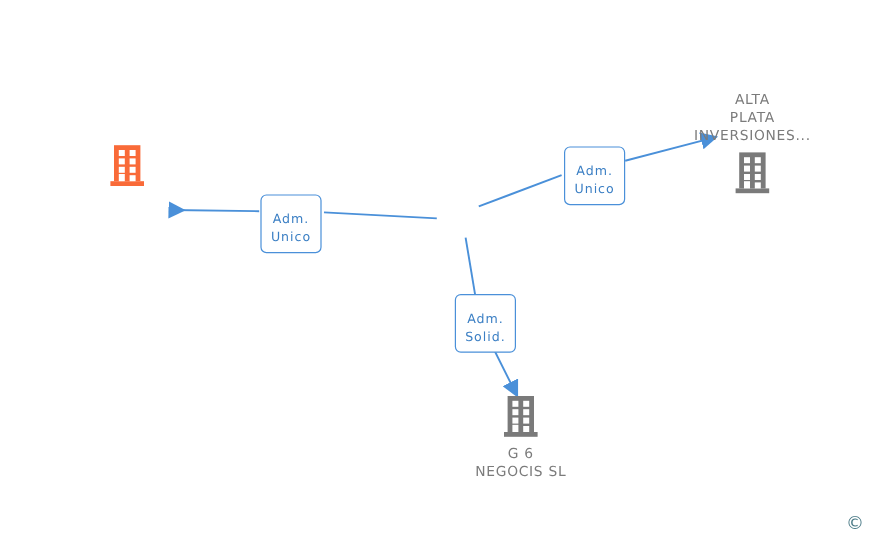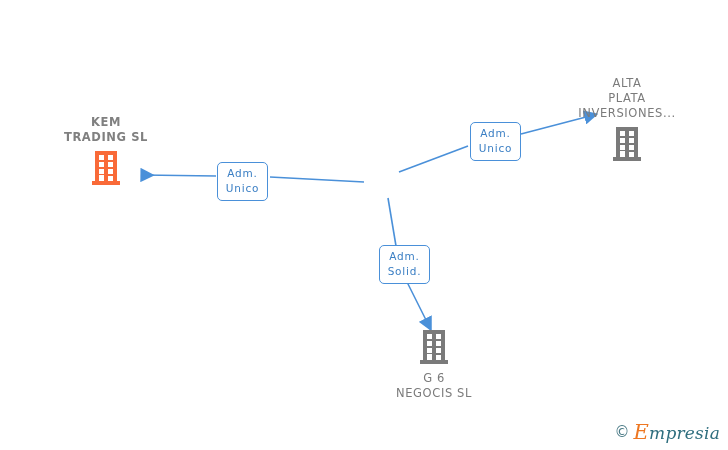--- a/index.html
+++ b/index.html
@@ -106,21 +106,21 @@
 
   .edge-label {
     position: absolute;
     border: 1px solid #4a90d9;
     border-radius: 5px;
     background: #ffffff;
     color: #3b7fc4;
     font-size: 10.5px;
     line-height: 15px;
     letter-spacing: 0.8px;
-    padding: 3px 7px 4px 7px;
+    padding: 13px 7px 4px 7px;
     text-align: center;
     white-space: pre-line;
     box-sizing: border-box;
     font-family: "DejaVu Sans", sans-serif;
   }
 
   .watermark {
     position: absolute;
     right: 8px;
     bottom: 6px;
@@ -171,22 +171,20 @@
       <line x1="521" y1="134" x2="586" y2="117" stroke="#4a90d9" stroke-width="1.6" marker-end="url(#arrow-head)"></line>
     </g>
 
     <g>
       <line x1="388" y1="198" x2="396" y2="246" stroke="#4a90d9" stroke-width="1.6"></line>
       <line x1="406" y1="280" x2="426" y2="320" stroke="#4a90d9" stroke-width="1.6" marker-end="url(#arrow-head)"></line>
     </g>
   </svg>
 
   <div class="node" style="left:42px; top:115px; width:128px;">
-    <div class="node-label bold">KEM
-TRADING  SL</div>
     <div class="icon-wrap" style="margin-top:6px;">
       <div class="bld" style="color:#f96a38;">
         <div class="body"></div>
         <div class="base"></div>
         <div class="win" style="left:7px;  top:4px;  width:5px; height:5px;"></div>
         <div class="win" style="left:16px; top:4px;  width:5px; height:5px;"></div>
         <div class="win" style="left:7px;  top:11px; width:5px; height:5px;"></div>
         <div class="win" style="left:16px; top:11px; width:5px; height:5px;"></div>
         <div class="win" style="left:7px;  top:18px; width:5px; height:5px;"></div>
         <div class="win" style="left:16px; top:18px; width:5px; height:5px;"></div>
@@ -238,16 +236,15 @@
 
   <div class="edge-label" style="left:217px; top:162px; width:51px;">Adm.
 Unico</div>
   <div class="edge-label" style="left:470px; top:122px; width:51px;">Adm.
 Unico</div>
   <div class="edge-label" style="left:379px; top:245px; width:51px;">Adm.
 Solid.</div>
 
   <div class="watermark">
     <span class="copy">©</span>
-    <span class="brand"><span class="cap">E</span><span>mpresia</span></span>
   </div>
 
 </div>
 
 </body></html>

